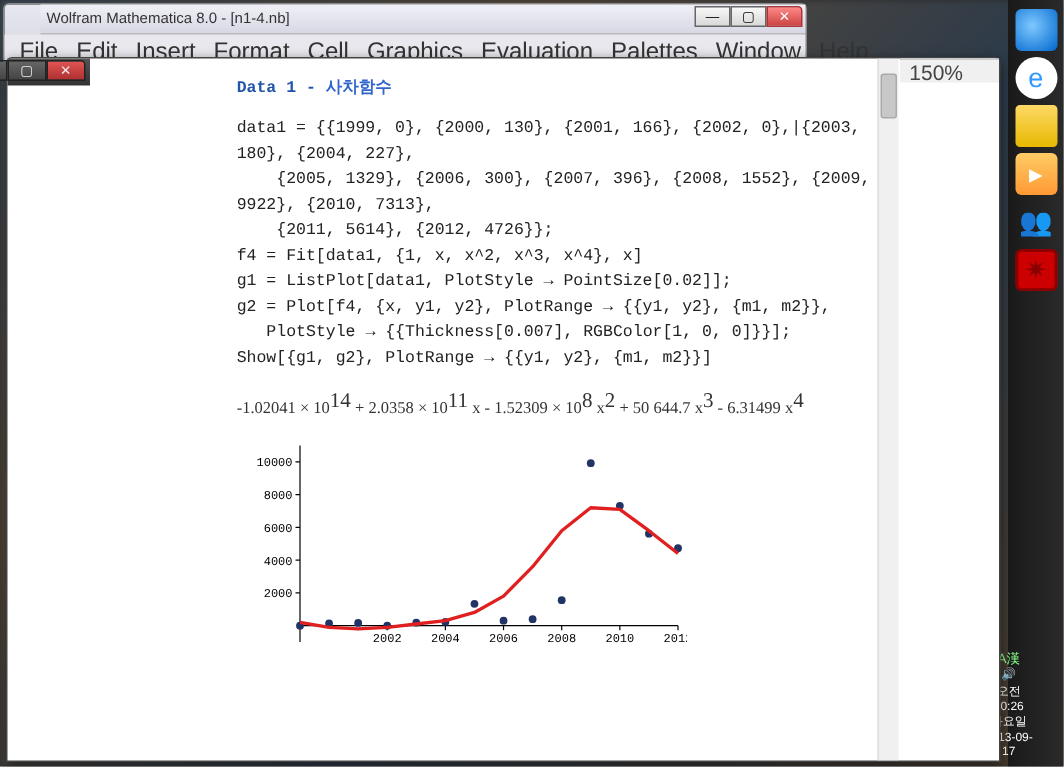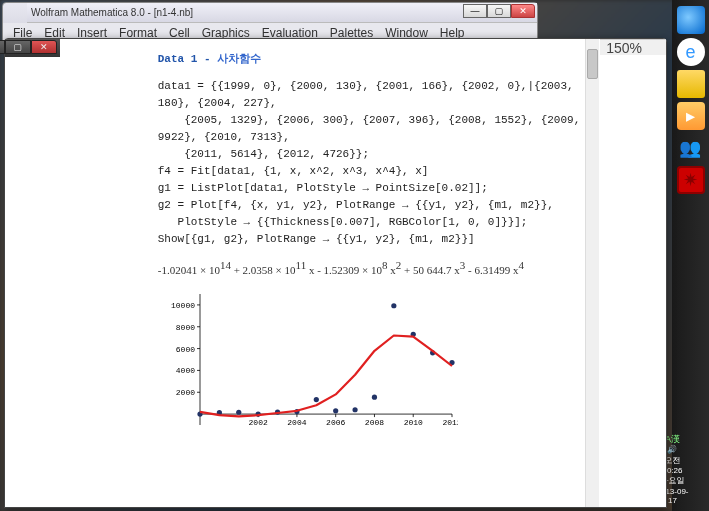--- a/index.html
+++ b/index.html
@@ -84,21 +84,21 @@
 .win-btn.close { background: linear-gradient(#ff8888, #cc4444); color:#fff; border-color:#aa3333; border-radius: 0 3px 0 0; }
 .menubar {
   display: flex;
   padding: 2px 4px;
   background: #e8e8ee;
   border-bottom: 1px solid #ccc;
   gap: 0;
 }
 .menu-item {
   padding: 1px 6px;
-  font-size: 12px;
+  font-size: 16px;
   color: #333;
   cursor: default;
 }
 
 .doc-win {
   position: absolute;
   left: 4px; top: 38px;
   width: 663px; height: 470px;
   background: #fff;
   border: 1px solid #444;
@@ -157,21 +157,21 @@
 .hdr { color:#2255aa; font-weight:bold; margin-bottom:10px; }
 .hdr .num { color:#2255aa; }
 .hdr .ko { color:#3366cc; }
 .code-line { white-space: pre-wrap; word-break: break-all; }
 .result {
   margin-top: 8px;
   color:#333;
   font-family: "Times New Roman", serif;
   font-size: 11px;
 }
-.result sup { font-size: 11px; text-align: center; }
+.result sup { font-size: 14px; text-align: center; }
 .chart {
   margin-top: 10px;
   width: 300px; height: 155px;
   position: relative;
 }
 .chart svg { width: 100%; height: 100%; }
 .status {
   height: 16px;
   border-top: 1px solid #ccc;
   display:flex; justify-content:flex-end; align-items:center;

